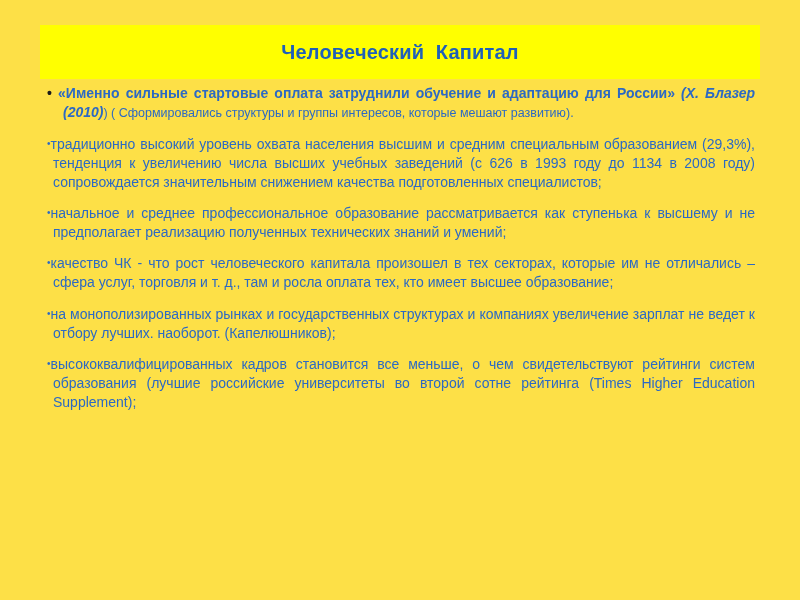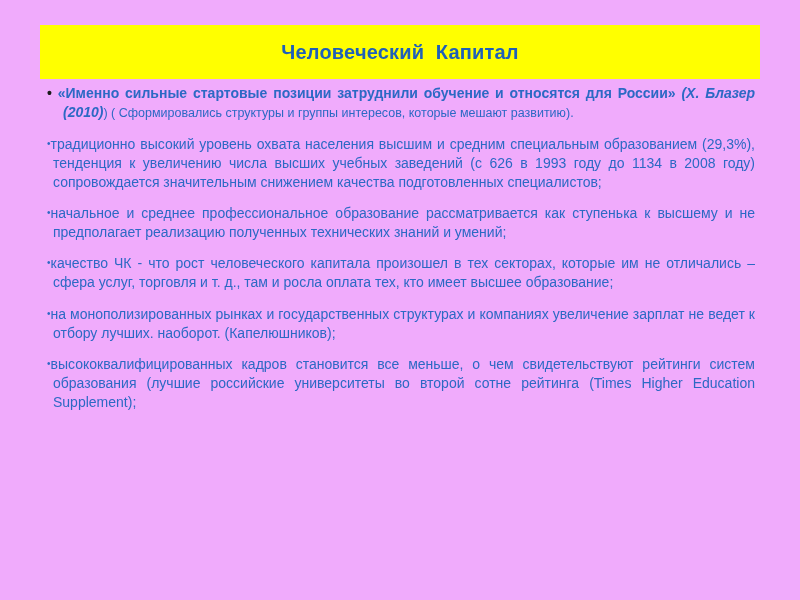--- a/index.html
+++ b/index.html
@@ -10,21 +10,21 @@
   body {
     width: 800px;
     height: 600px;
     font-family: "Liberation Sans", sans-serif;
     overflow: hidden;
   }
   .slide {
     position: relative;
     width: 800px;
     height: 600px;
-    background: #f0abfc;
+    background: #fde047;
   }
   .title-bar {
     position: absolute;
     left: 40px;
     top: 25px;
     width: 720px;
     height: 54px;
     background: #FFFF00;
     display: flex;
     align-items: center;
@@ -77,21 +77,21 @@
 <body>
 
 <div class="slide">
 
   <div class="title-bar">
     <span class="title-text">Человеческий  Капитал</span>
   </div>
 
   <div class="body-text">
 
-    <p class="quote-para"><span class="bullet-black">• </span><span class="bold">«Именно сильные стартовые позиции затруднили обучение и относятся для России» </span><span class="bi">(Х. Блазер (2010)</span><span class="sm">) </span><span class="sm">( Сформировались  структуры и группы интересов, которые мешают развитию).</span></p>
+    <p class="quote-para"><span class="bullet-black">• </span><span class="bold">«Именно сильные стартовые оплата затруднили обучение и адаптацию для России» </span><span class="bi">(Х. Блазер (2010)</span><span class="sm">) </span><span class="sm">( Сформировались  структуры и группы интересов, которые мешают развитию).</span></p>
 
     <p><span class="bullet-tiny">•</span><span>традиционно высокий уровень охвата населения высшим и средним специальным образованием (29,3%), тенденция к увеличению числа высших учебных заведений (с 626 в 1993 году до 1134 в 2008 году)  сопровождается значительным снижением качества подготовленных специалистов;</span></p>
 
     <p><span class="bullet-tiny">•</span><span>начальное и среднее профессиональное образование рассматривается как ступенька к высшему и не предполагает реализацию полученных технических знаний и умений;</span></p>
 
 
     <p class="no-gap"><span class="bullet-tiny">•</span><span>качество ЧК - что рост человеческого капитала произошел в тех секторах, которые им не отличались – сфера услуг, торговля и т. д., там и росла оплата тех, кто имеет высшее образование;</span></p>
 
     <p><span class="bullet-tiny">•</span><span>на монополизированных  рынках и государственных структурах и компаниях увеличение зарплат не ведет к отбору лучших. наоборот. </span><span class="it">(Капелюшников);</span></p>
 

